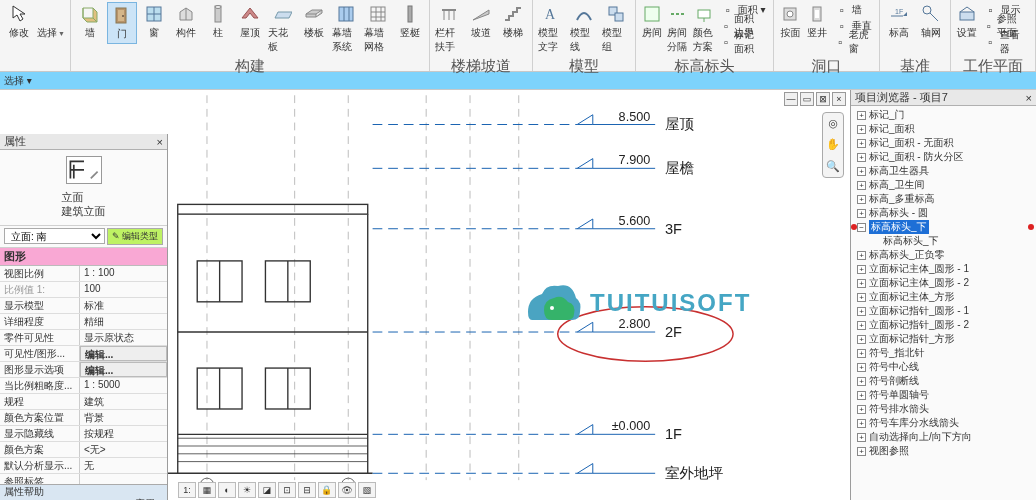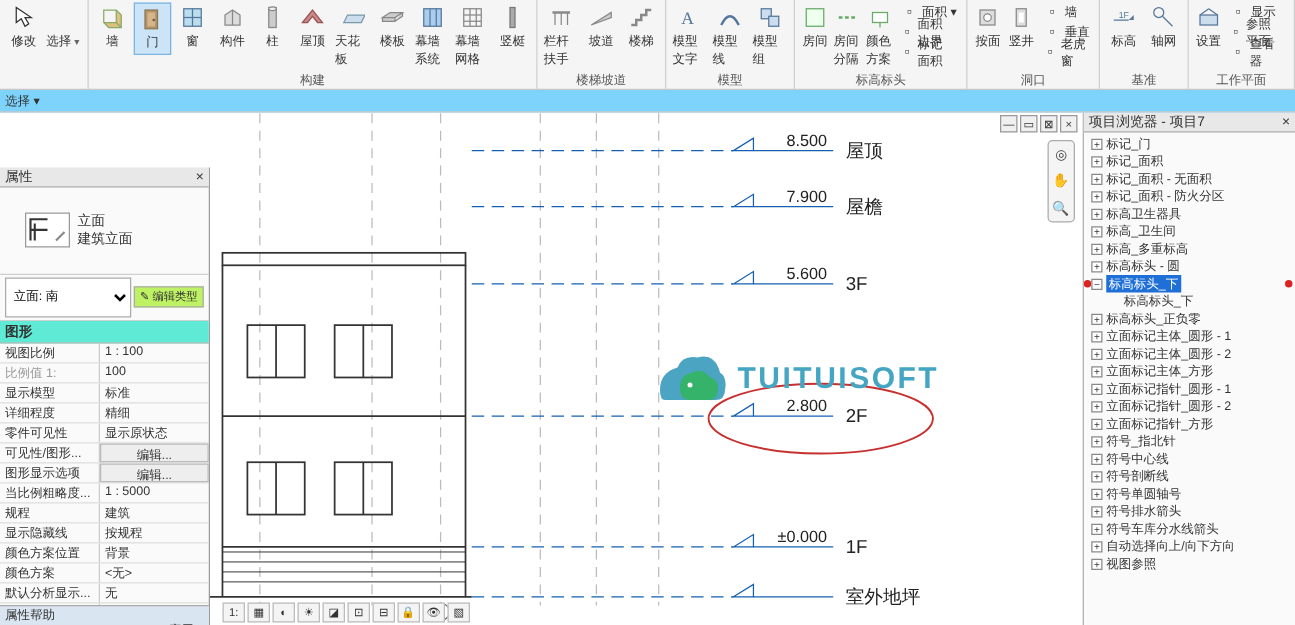--- a/index.html
+++ b/index.html
@@ -2,52 +2,52 @@
 <html><head>
 <meta charset="utf-8">
 <style>
   * { box-sizing: border-box; margin: 0; padding: 0; }
   body { font-family: "Microsoft YaHei", "Segoe UI", sans-serif; font-size: 11px; color: #333; background: #fff; width: 1036px; height: 500px; overflow: hidden; position: relative; }
 
   
   .ribbon { height: 72px; background: #f5f5f5; border-bottom: 1px solid #c8c8c8; display: flex; align-items: stretch; }
   .ribbon-group { display: flex; flex-direction: column; border-right: 1px solid #d0d0d0; padding: 2px 4px 0; }
   .ribbon-group-items { display: flex; flex: 1; align-items: flex-start; gap: 2px; }
-  .ribbon-group-label { height: 14px; font-size: 10px; color: #555; text-align: center; }
+  .ribbon-group-label { height: 14px; font-size: 15px; color: #555; text-align: center; }
   .rbtn { display: flex; flex-direction: column; align-items: center; justify-content: flex-start; width: 30px; padding: 2px 1px; cursor: pointer; font-size: 10px; gap: 2px; }
   .rbtn.small { width: auto; flex-direction: row; height: 16px; padding: 1px 3px; gap: 3px; }
   .ricon { width: 20px; height: 20px; display: inline-flex; align-items: center; justify-content: center; font-size: 16px; }
   .ricon svg { width: 20px; height: 20px; }
   .rbtn.small .ricon { width: 14px; height: 14px; font-size: 11px; }
   .rbtn-stack { display: flex; flex-direction: column; gap: 0; }
   .drop { font-size: 7px; color: #666; margin-left: 1px; }
   .rbtn.active { background: #cce4f7; border: 1px solid #7ab5e0; }
 
   
   .subribbon { height: 18px; background: #7dd3fc; border-bottom: 1px solid #c8c8c8; display: flex; align-items: center; padding: 0 4px; font-size: 10px; gap: 4px; }
 
   
   .main { display: flex; height: calc(500px - 72px - 18px); }
 
   
   .props { width: 168px; border-right: 1px solid #9c9c9c; background: #fafafa; display: flex; flex-direction: column; margin-top: 44px; }
   .panel-title { background: #e8e8e8; border-bottom: 1px solid #b0b0b0; height: 16px; display: flex; align-items: center; padding: 0 4px; font-size: 11px; }
   .panel-title .x { margin-left: auto; cursor: pointer; }
-  .type-box { display: flex; padding: 20px; gap: 6px; align-items: center; border-bottom: 1px solid #d0d0d0; }
+  .type-box { display: flex; padding: 6px; gap: 6px; align-items: center; border-bottom: 1px solid #d0d0d0; flex-direction: column; }
   .type-thumb { width: 36px; height: 28px; border: 1px solid #999; display: flex; align-items: center; justify-content: center; background: #fff; }
   .type-info { font-size: 11px; line-height: 1.3; }
   .type-row { display: flex; padding: 2px 4px; border-bottom: 1px solid #d0d0d0; align-items: center; gap: 2px; }
-  .type-select { flex: 1; border: 1px solid #aaa; height: 32px; font-size: 10px; padding: 0 2px; background: #fff; }
+  .type-select { flex: 1; border: 1px solid #aaa; height: 16px; font-size: 10px; padding: 0 2px; background: #fff; }
   .small-btn { border: 1px solid #aaa; background: #bef264; font-size: 9px; padding: 1px 4px; cursor: pointer; }
   .prop-grid { flex: 1; overflow: auto; }
-  .prop-section { background: #5eead4; font-size: 11px; padding: 1px 4px; border-bottom: 1px solid #bbb; font-weight: bold; }
+  .prop-section { background: #f9a8d4; font-size: 11px; padding: 1px 4px; border-bottom: 1px solid #bbb; font-weight: bold; }
   .prop-row { display: flex; height: 16px; border-bottom: 1px solid #ddd; font-size: 10px; }
   .prop-key { width: 80px; padding: 1px 4px; border-right: 1px solid #ccc; overflow: hidden; white-space: nowrap; }
   .prop-val { flex: 1; padding: 1px 4px; overflow: hidden; white-space: nowrap; }
-  .prop-val.btn { background: #eee; border: 1px solid #bbb; text-align: center; cursor: pointer; }
+  .prop-val.btn { background: #eee; border: 1px solid #bbb; text-align: left; cursor: pointer; font-weight: bold; }
   .prop-val input[type="checkbox"] { margin: 0; }
   .status { height: 16px; background: #d9e6f2; font-size: 10px; padding: 0 4px; border-top: 1px solid #aaa; display: flex; }
   .status .apply { margin-left: auto; padding: 12px 8px; cursor: pointer; }
   .gray .prop-key { color: #999; }
 
   
   .canvas-wrap { flex: 1; position: relative; background: #fff; overflow: hidden; }
   .canvas-tools { position: absolute; top: 2px; right: 4px; display: flex; gap: 2px; }
   .canvas-tools .ct { width: 14px; height: 14px; border: 1px solid #999; background: #f0f0f0; display: flex; align-items: center; justify-content: center; font-size: 9px; cursor: pointer; }
   .nav-cube { position: absolute; top: 22px; right: 6px; width: 22px; height: 66px; border: 1px solid #aaa; background: #f4f4f4; border-radius: 4px; display: flex; flex-direction: column; align-items: center; justify-content: space-around; font-size: 11px; }
@@ -55,21 +55,21 @@
   .drawing svg { width: 100%; height: 100%; }
 
   .watermark { position: absolute; left: 356px; top: 190px; display: flex; align-items: center; gap: 6px; pointer-events: none; }
   .wm-logo { width: 60px; height: 46px; }
   .wm-text { font-size: 24px; font-weight: bold; letter-spacing: 2px; color: #45a6c4; }
 
   .bottom-icons { position: absolute; bottom: 2px; left: 10px; display: flex; gap: 2px; }
   .bottom-icons .bi { width: 18px; height: 16px; border: 1px solid #bbb; background: #f4f4f4; font-size: 9px; display: flex; align-items: center; justify-content: center; cursor: pointer; }
 
   
-  .browser { width: 170px; border-left: 1px solid #9c9c9c; background: #fafafa; display: flex; flex-direction: column; }
+  .browser { width: 186px; border-left: 1px solid #9c9c9c; background: #fafafa; display: flex; flex-direction: column; }
   .tree { flex: 1; overflow: auto; padding: 2px 0; }
   .tree-item { display: flex; align-items: center; height: 14px; padding: 0 2px 0 18px; font-size: 10px; white-space: nowrap; cursor: pointer; position: relative; }
   .tree-item .exp { position: absolute; left: 6px; width: 9px; height: 9px; border: 1px solid #888; font-size: 8px; line-height: 7px; text-align: center; background: #fff; }
   .tree-item.sub { padding-left: 32px; }
   .tree-item.selected { position: relative; }
   .tree-item.selected .label { background: #1e6fd6; color: #fff; padding: 0 2px; }
   .tree-item.selected::before, .tree-item.selected::after { content: ""; position: absolute; width: 6px; height: 6px; background: #d22; border-radius: 50%; top: 4px; }
   .tree-item.selected::before { left: 0; }
   .tree-item.selected::after { right: 2px; }
 
@@ -457,26 +457,26 @@
         </div>
         <div class="prop-row">
           <div class="prop-key">当比例粗略度...</div>
           <div class="prop-val">1 : 5000</div>
         </div>
         <div class="prop-row">
           <div class="prop-key">规程</div>
           <div class="prop-val">建筑</div>
         </div>
         <div class="prop-row">
+          <div class="prop-key">颜色方案位置</div>
+          <div class="prop-val">背景</div>
+        </div>
+        <div class="prop-row">
           <div class="prop-key">显示隐藏线</div>
           <div class="prop-val">按规程</div>
-        </div>
-        <div class="prop-row">
-          <div class="prop-key">颜色方案位置</div>
-          <div class="prop-val">背景</div>
         </div>
         <div class="prop-row">
           <div class="prop-key">颜色方案</div>
           <div class="prop-val">&lt;无&gt;</div>
         </div>
         <div class="prop-row">
           <div class="prop-key">默认分析显示...</div>
           <div class="prop-val">无</div>
         </div>
         <div class="prop-row">

